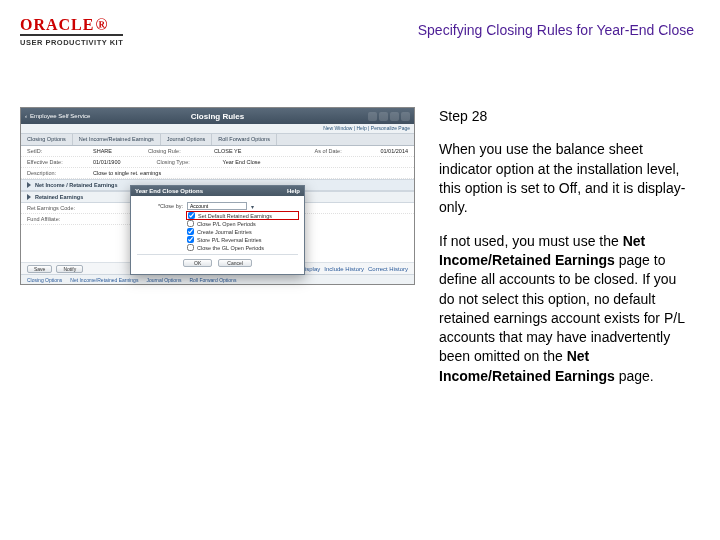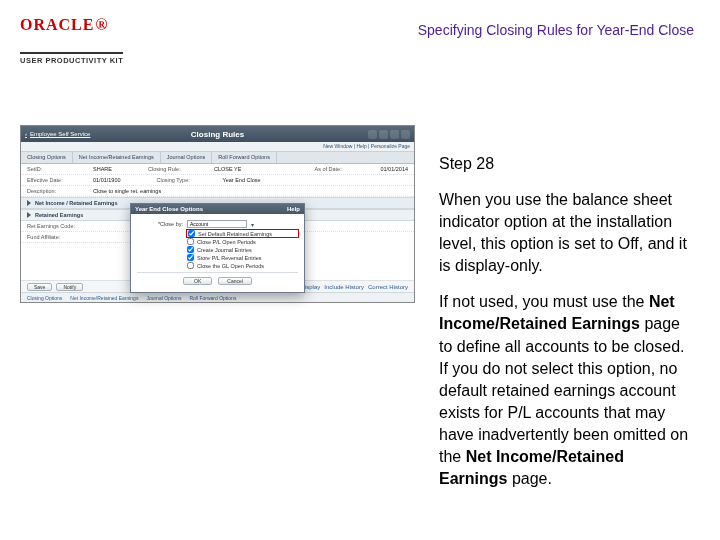--- a/index.html
+++ b/index.html
@@ -1,30 +1,30 @@
 <!DOCTYPE html>
 <html><head>
 <meta charset="utf-8">
 <style>
   * { box-sizing: border-box; margin: 0; padding: 0; }
   html, body { width: 720px; height: 540px; font-family: Arial, Helvetica, sans-serif; background: #fff; color: #000; }
   .page { position: relative; width: 720px; height: 454px; padding: 16px 20px 12px 20px; }
   .logo-block { display: flex; flex-direction: column; align-items: flex-start; }
   .oracle-logo { font-family: Georgia, serif; font-weight: 700; font-size: 16px; color: #c00; letter-spacing: 1px; display: flex; align-items: center; gap: 1px; }
   .oracle-dot { color: #c00; }
-  .upk { font-size: 7.5px; letter-spacing: 0.5px; color: #333; border-top: 2px solid #333; margin-top: 18px; padding-top: 2px; font-weight: 700; }
+  .upk { font-size: 7.5px; letter-spacing: 0.5px; color: #333; border-top: 2px solid #333; margin-top: 0; padding-top: 2px; font-weight: 700; }
   .title { position: absolute; top: 22px; left: 0; right: 26px; text-align: right; font-size: 14px; color: #4c1d95; }
   .content { display: flex; gap: 24px; margin-top: 60px; }
   .screenshot { width: 395px; }
-  .instructions { width: 255px; font-size: 16px; line-height: 1.38; color: #000; margin-top: 28px; }
+  .instructions { width: 255px; font-size: 14px; line-height: 1.38; color: #000; }
   .instructions p { margin-bottom: 14px; }
   .instructions strong { font-weight: 700; }
   
   .app { border: 1px solid #888; font-size: 6px; color: #333; background: #fff; }
-  .appbar { background: linear-gradient(#5a6a7a, #3f4f5f); color: #fff; display: flex; align-items: center; height: 16px; padding: 8px 4px; position: relative; text-decoration: underline; }
+  .appbar { background: linear-gradient(#5a6a7a, #3f4f5f); color: #fff; display: flex; align-items: center; height: 16px; padding: 8px 4px; position: relative; }
   .appbar-left { font-size: 6px; display: flex; align-items: center; gap: 3px; }
   .appbar-title { position: absolute; left: 0; right: 0; text-align: center; font-size: 8px; font-weight: 700; }
   .appbar-right { margin-left: auto; display: flex; gap: 2px; }
   .app-icon { width: 9px; height: 9px; background: rgba(255,255,255,0.15); border-radius: 2px; }
   .app-subbar { background: #eef2f5; border-bottom: 1px solid #c8d0d8; height: 10px; text-align: right; padding: 1px 4px; font-size: 5px; color: #29547a; }
   .tabbar { display: flex; background: #e1e6eb; border-bottom: 1px solid #b5bec7; height: 12px; font-size:5.5px; }
   .tab { padding: 2px 6px; border-right: 1px solid #c5ccd3; color: #345; }
   .formrow { display: flex; align-items: center; padding: 2px 6px; gap: 6px; border-bottom: 1px dotted #e0e0e0; height: 11px; font-size: 5.5px; color: #444; }
   .formrow .lbl { width: 60px; color: #555; }
   .formrow .val { color: #222; }

